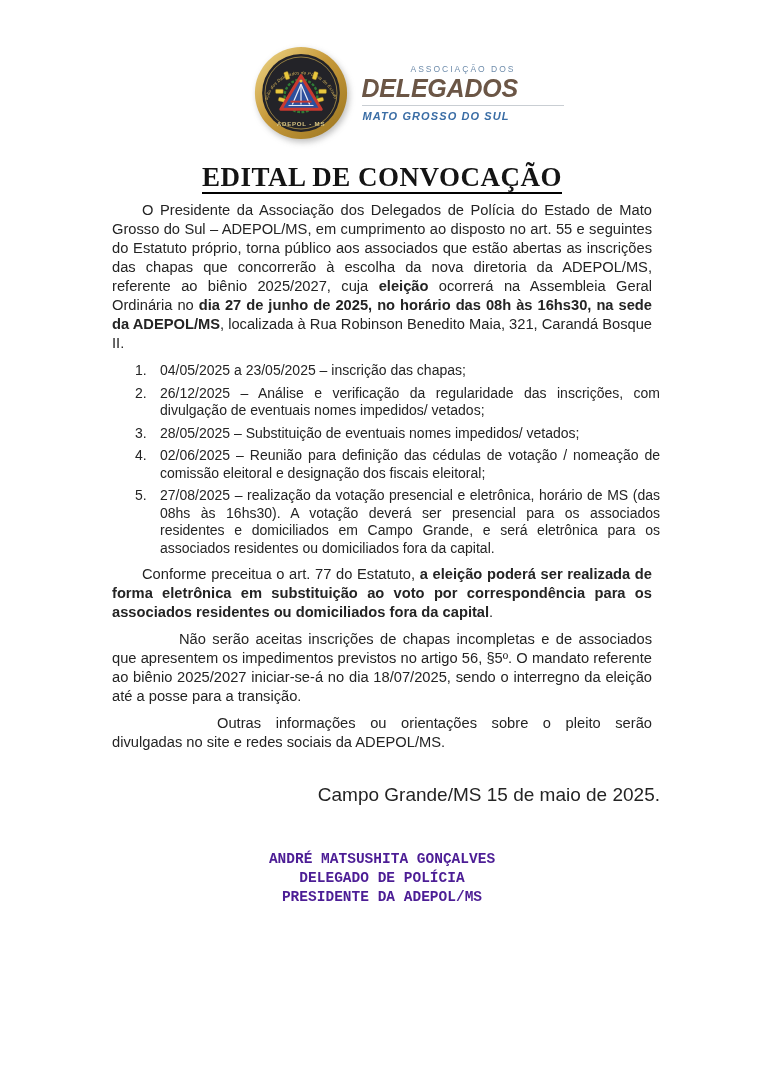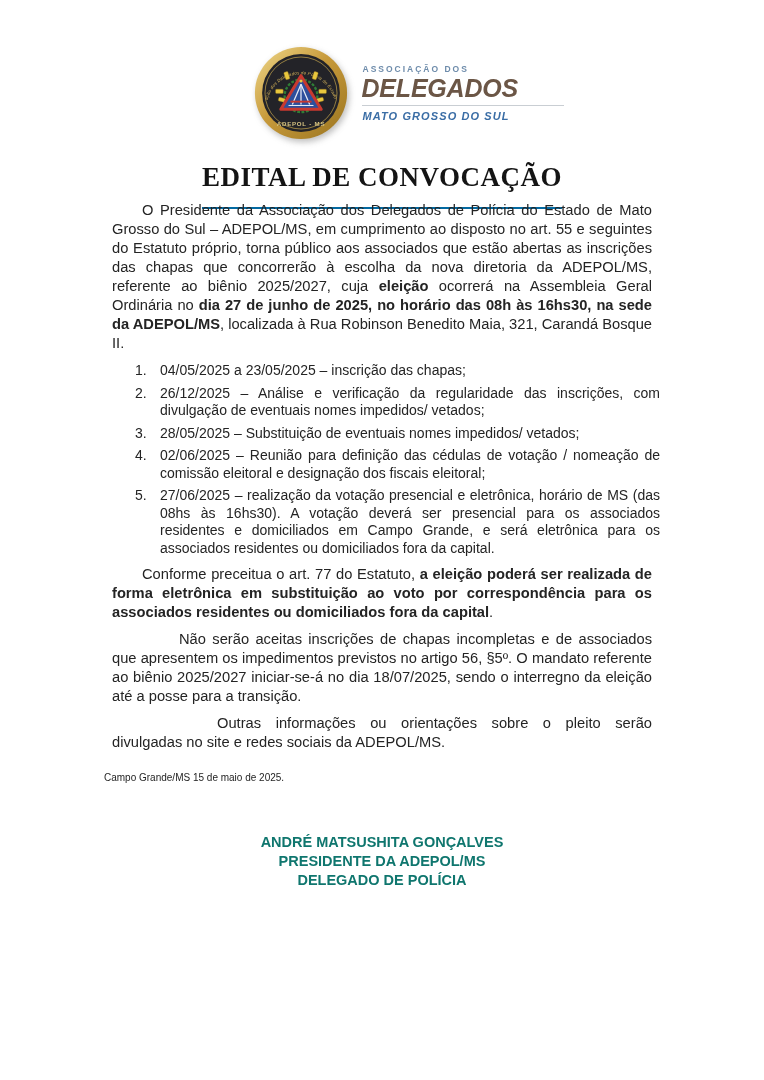--- a/index.html
+++ b/index.html
@@ -6,48 +6,48 @@
   .page{
     width:764px;height:1080px;background:#ffffff;box-sizing:border-box;
     padding:45px 104px 0 104px;position:relative;overflow:hidden;
     font-family:"Liberation Sans",sans-serif;color:#242424;
   }
   
   .logo-row{display:flex;justify-content:center;}
   .logo-group{display:flex;align-items:center;gap:13px;position:relative;left:26px;}
   .badge{width:96px;height:96px;flex:0 0 auto;filter:drop-shadow(2.5px 3.5px 3px rgba(70,70,70,.35));}
   .logo-text{width:202px;}
-  .org-small{font-size:8.5px;font-weight:bold;letter-spacing:2px;color:#6e8cab;margin:0 0 2px 1px;}
+  .org-small{font-size:8.5px;font-weight:normal;letter-spacing:2px;color:#6e8cab;margin:0 0 2px 1px;text-align:center;}
   .org-main{font-size:25px;line-height:25px;font-weight:800;font-style:italic;color:#6b5646;letter-spacing:-0.2px;}
   .logo-divider{height:1px;background:#c9ced3;margin:4px 0 4px 0;}
   .org-state{font-size:11px;font-weight:bold;font-style:italic;letter-spacing:1.1px;color:#3a6da5;margin-left:1px;}
   
   .doc-title{margin:21px 0 0;text-align:center;font-family:"Liberation Serif",serif;
     font-size:27px;font-weight:bold;color:#141414;letter-spacing:.5px;}
-  .doc-title span{border-bottom:2px solid #0369a1;padding-bottom:15px;}
+  .doc-title span{border-bottom:2px solid #000000;padding-bottom:0;}
   
   p.body-p{margin:8px;font-size:14.7px;line-height:19px;text-align:justify;}
   .mt-p1{margin-top:14px;}
   .mt-p2{margin-top:10px;}
   .mt-p3{margin-top:9px;}
   .mt-p4{margin-top:12px;}
   .mt-p5{margin-top:12px;}
   .ind-sm{text-indent:30px;}
   .ind-md{text-indent:67px;}
   .ind-lg{text-indent:105px;}
   .b{font-weight:bold;}
   
   ol.schedule{list-style:none;margin:9px 0 0;padding:0;}
   ol.schedule li{display:flex;margin-top:5px;font-size:14px;line-height:17.5px;}
   ol.schedule li:first-child{margin-top:0;}
   .li-num{flex:0 0 25px;margin-left:31px;}
   .li-text{flex:1;text-align:justify;}
   
-  .dateline{margin:16px 0 0;font-size:10px;line-height:19px;text-align:left;}
-  .signature{margin-top:46px;text-align:center;font-size:14.5px;line-height:19px;font-weight:bold;color:#0f766e;}
+  .dateline{margin:33px 0 0;font-size:19px;line-height:19px;text-align:right;}
+  .signature{margin-top:46px;text-align:center;font-size:14.5px;line-height:19px;font-weight:bold;color:#4c1d95;font-family:Liberation Mono, monospace;}
 </style>
 </head>
 <body>
 
 <div class="page">
 
   <div class="logo-row">
     <div class="logo-group">
 
       <svg class="badge" viewBox="0 0 100 100" aria-hidden="true">
@@ -118,31 +118,31 @@
     <li>
       <span class="li-num">3.</span>
       <span class="li-text">28/05/2025 – Substituição de eventuais nomes impedidos/ vetados;</span>
     </li>
     <li>
       <span class="li-num">4.</span>
       <span class="li-text">02/06/2025 – Reunião para definição das cédulas de votação / nomeação de comissão eleitoral e designação dos fiscais eleitoral;</span>
     </li>
     <li>
       <span class="li-num">5.</span>
-      <span class="li-text">27/06/2025 – realização da votação presencial e eletrônica, horário de MS (das 08hs às 16hs30). A votação deverá ser presencial para os associados residentes e domiciliados em Campo Grande, e será eletrônica para os associados residentes ou domiciliados fora da capital.</span>
+      <span class="li-text">27/08/2025 – realização da votação presencial e eletrônica, horário de MS (das 08hs às 16hs30). A votação deverá ser presencial para os associados residentes e domiciliados em Campo Grande, e será eletrônica para os associados residentes ou domiciliados fora da capital.</span>
     </li>
   </ol>
 
   <p class="body-p ind-sm mt-p3"><span>Conforme preceitua o art. 77 do Estatuto, </span><span class="b">a eleição poderá ser realizada de forma eletrônica em substituição ao voto por correspondência para os associados residentes ou domiciliados fora da capital</span><span>.</span></p>
 
   <p class="body-p ind-md mt-p4">Não serão aceitas inscrições de chapas incompletas e de associados que apresentem os impedimentos previstos no artigo 56, §5º. O mandato referente ao biênio 2025/2027 iniciar-se-á no dia 18/07/2025, sendo o interregno da eleição até a posse para a transição.</p>
 
   <p class="body-p ind-lg mt-p5">Outras informações ou orientações sobre o pleito serão divulgadas no site e redes sociais da ADEPOL/MS.</p>
 
   <p class="dateline">Campo Grande/MS 15 de maio de 2025.</p>
 
   <div class="signature">
     <div>ANDRÉ MATSUSHITA GONÇALVES</div>
+    <div>DELEGADO DE POLÍCIA</div>
     <div>PRESIDENTE DA ADEPOL/MS</div>
-    <div>DELEGADO DE POLÍCIA</div>
   </div>
 
 </div>
 
 </body></html>

